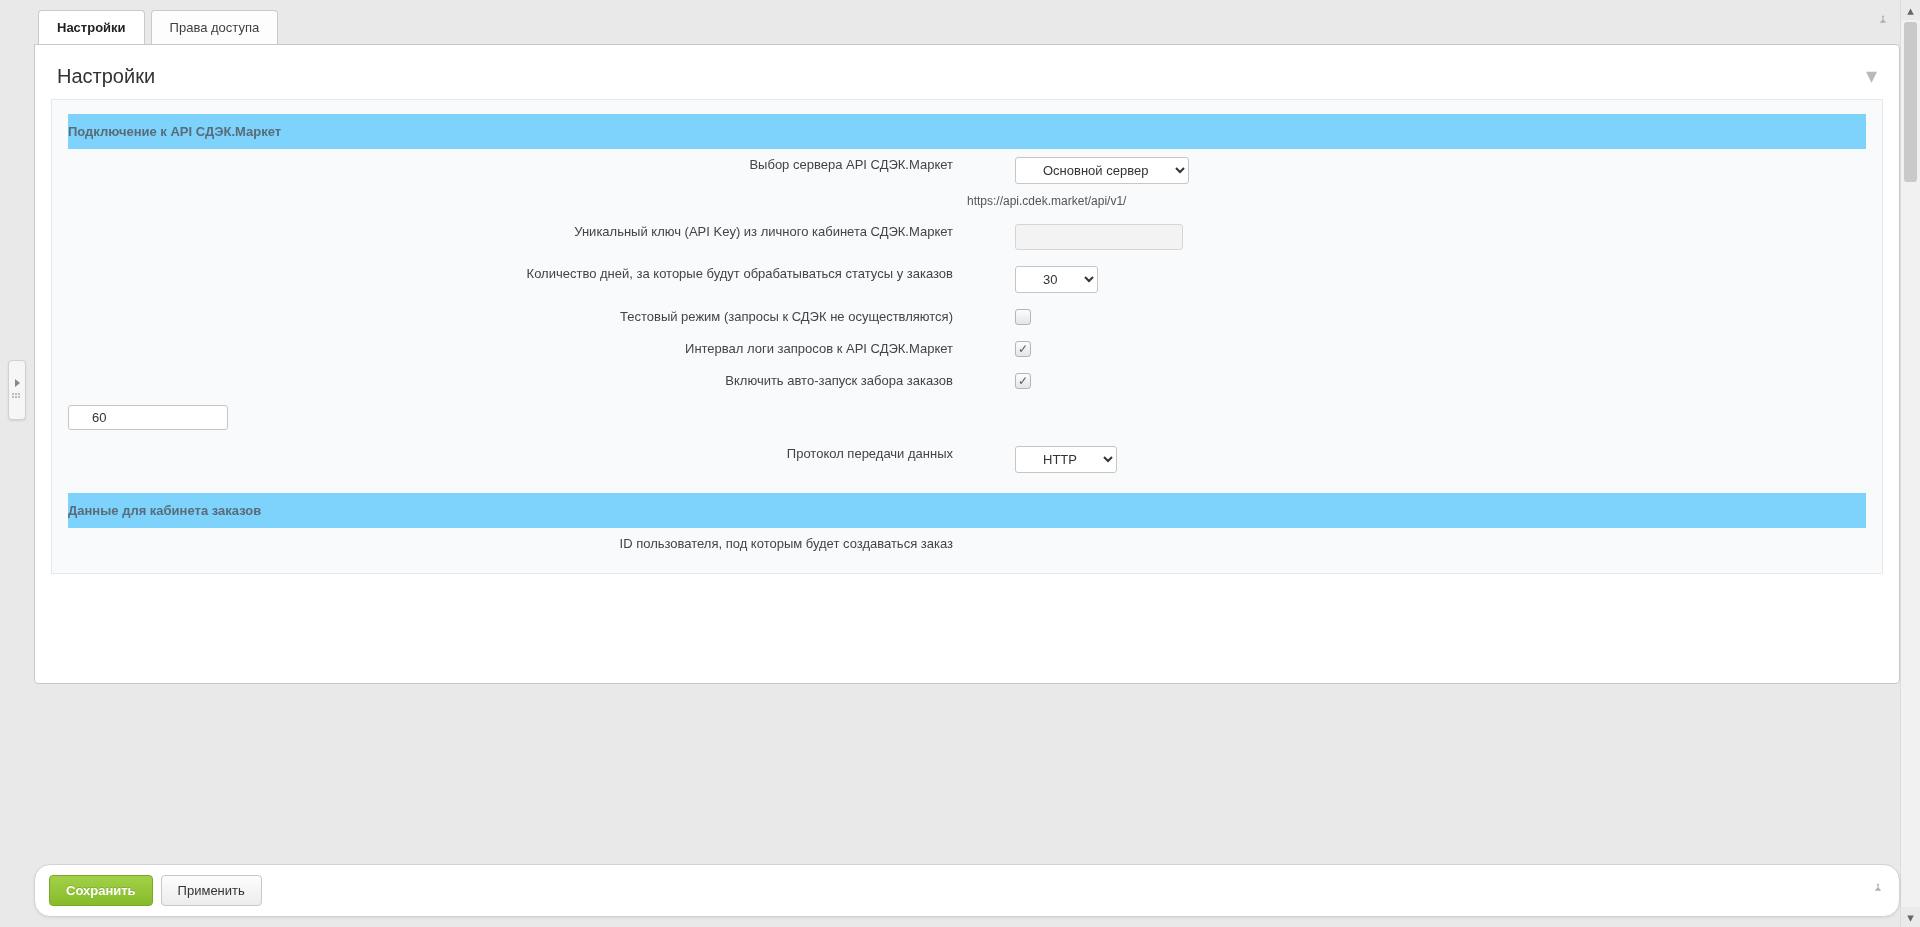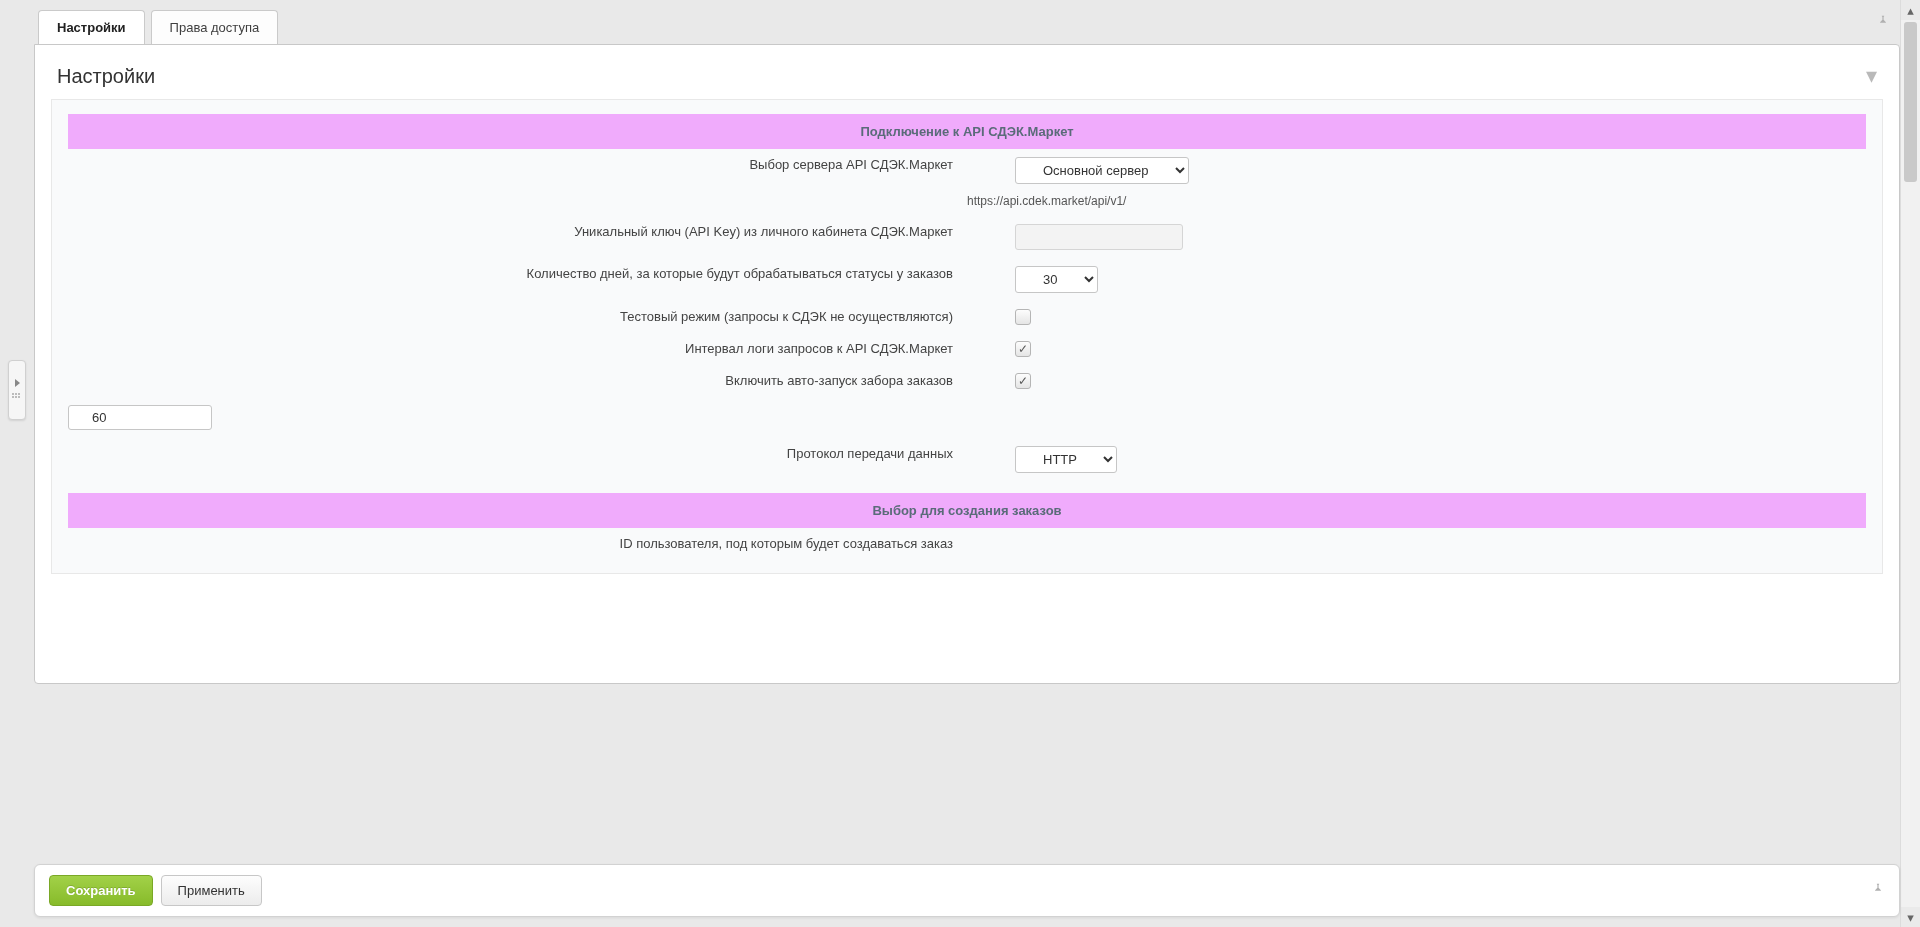--- a/index.html
+++ b/index.html
@@ -145,24 +145,24 @@
   }
 
   .settings-body {
     margin: 0 16px 16px 16px;
     border: 1px solid #e8e8e8;
     background:#f9fafb;
     padding:14px 16px;
   }
 
   .section-title {
-    background:#f0abfc;
+    background:#7dd3fc;
     color:#5a6b79;
     font-weight: bold;
-    text-align:center;
+    text-align:left;
     padding:10px 0;
     font-size:13px;
     margin-top: 12px;
   }
   .section-title.first { margin-top: 0; }
 
   .form-row {
     display:flex;
     align-items:flex-start;
     padding:8px 0;
@@ -190,21 +190,21 @@
   select, input[type="text"] {
     border:1px solid #c6c6c6;
     border-radius:3px;
     padding:4px 23px;
     font-size:13px;
     background:#fff;
     color:#333;
   }
   select.small { min-width: 55px; }
   select.med { min-width: 130px; }
-  input.text-med { width: 144px; }
+  input.text-med { width: 160px; }
   .api-key-field {
     width: 168px;
     height: 26px;
     background: #f3f3f3;
     border:1px solid #d5d5d5;
     border-radius:3px;
   }
 
   
   .chk {
@@ -223,21 +223,21 @@
     color:#5a5a5a;
     line-height:1;
   }
 
   
   .bottom-bar {
     position:absolute;
     left:0; right:0; bottom:10px;
     background:#ffffff;
     border:1px solid #d2d2d2;
-    border-radius:6px;
+    border-radius:16px;
     padding:10px 14px;
     display:flex;
     align-items:center;
     box-shadow: 0 1px 3px rgba(0,0,0,0.08);
   }
   .btn {
     display:inline-block;
     padding:7px 16px;
     border-radius:4px;
     font-size:13px;
@@ -374,21 +374,21 @@
 
         <div class="form-row">
           <div class="form-label">Протокол передачи данных</div>
           <div class="form-control-wrap">
             <select class="med" style="min-width:100px">
               <option>HTTP</option>
             </select>
           </div>
         </div>
 
-        <div class="section-title">Выбор для создания заказов</div>
+        <div class="section-title">Данные для кабинета заказов</div>
 
         <div class="form-row">
           <div class="form-label">ID пользователя, под которым будет создаваться заказ</div>
         </div>
 
       </div>
     </div>
     </div>
 
     <div class="bottom-bar">

